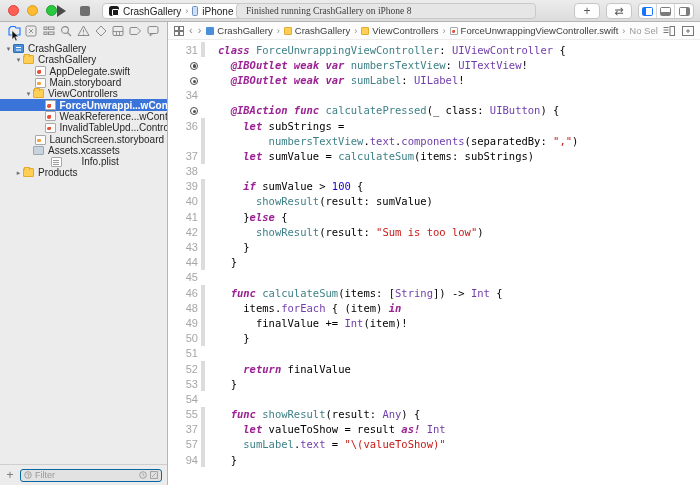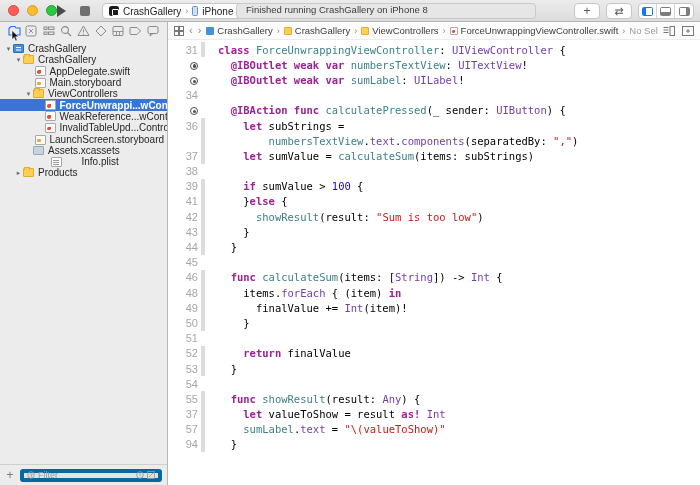--- a/index.html
+++ b/index.html
@@ -20,21 +20,21 @@
   .play .tri { width:0; height:0; border-left:9px solid #4a4a4a; border-top:6px solid transparent; border-bottom:6px solid transparent; }
   .stop { left:76px; width:18px; }
   .stop .sq { width:10px; height:10px; background:#6f6f6f; border-radius:2px; }
   .scheme { position:absolute; left:102px; top:3px; height:16px; background:#fdfdfd; border:1px solid #c6c6c6;
     border-radius:4px; display:flex; align-items:center; padding:0 6px; gap:4px; font-size:10px; color:#222; }
   .appicon { width:10px; height:10px; background:#1c1c1e; border-radius:2.5px; position:relative; }
   .appicon:after { content:""; position:absolute; left:2.5px; top:2.5px; width:5px; height:5px; border:1px solid #fff; border-radius:1px; }
   .crumb-sep, .sch-sep { color:#8b8b8b; font-size:9px; }
   .phoneicon { width:6px; height:10px; border:1px solid #6f8fc0; border-radius:1.5px; background:#cfe0f6; }
   .status { position:absolute; left:236px; top:3px; width:300px; height:16px; background:#e6e6e6; border:1px solid #c9c9c9;
-    border-radius:4px; display:flex; padding-left:9px; font-size:9.5px; color:#3d3d3d; }
+    border-radius:4px; display:flex; align-items:center; padding-left:9px; font-size:9.5px; color:#3d3d3d;font-family:Liberation Serif, serif; }
   .tb-right { position:absolute; right:6px; top:3px; display:flex; gap:6px; }
   .pill { height:16px; background:#fdfdfd; border:1px solid #c6c6c6; border-radius:4px; display:flex; align-items:center; justify-content:center; color:#555; }
   .pill.small { width:26px; }
   .seg-group { display:flex; height:16px; border:1px solid #c6c6c6; border-radius:4px; overflow:hidden; background:#fdfdfd; }
   .seg { width:18px; display:flex; align-items:center; justify-content:center; border-right:1px solid #d6d6d6; }
   .seg:last-child { border-right:none; }
   .panel-ic { width:11px; height:9px; border:1px solid #7c7c7c; border-radius:1.5px; position:relative; }
   .panel-ic.active { border-color:#1673ff; }
   .panel-ic.left:after { content:""; position:absolute; left:0; top:0; bottom:0; width:3px; background:#1673ff; }
   .panel-ic.bottom:after { content:""; position:absolute; left:0; right:0; bottom:0; height:3px; background:#7c7c7c; }
@@ -59,21 +59,21 @@
   .ticon.project { background:#4a90d9; border:0.5px solid #2f6cb0; border-radius:1px; }
   .ticon.project:after { content:""; position:absolute; left:2px; top:2px; right:2px; height:1px; background:#fff; box-shadow:0 2.5px 0 #fff; }
   .ticon.doc { width:8px; height:10px; margin-left:1.5px; background:#fff; border:0.5px solid #a8a8a8; border-radius:1px; }
   .ticon.doc.swift:after { content:""; position:absolute; left:1.5px; bottom:1.5px; width:3.5px; height:3.5px; background:#e64e36; border-radius:50% 0 50% 50%; }
   .ticon.doc.sb:after { content:""; position:absolute; left:1.5px; bottom:1.5px; width:3.5px; height:3.5px; background:#f2a33c; border-radius:1px; }
   .ticon.doc.plist:after { content:""; position:absolute; left:1.5px; top:2px; right:1.5px; height:1px; background:#9a9a9a; box-shadow:0 2px 0 #9a9a9a, 0 4px 0 #9a9a9a; }
   .ticon.xcassets { background:#c8d3dd; border:0.5px solid #9aa8b5; border-radius:1px; }
 
   .filterbar { flex:0 0 21px; border-top:1px solid #cfcfcf; display:flex; align-items:center; padding:0 5px; gap:5px; }
   .fb-plus { color:#7b7b7b; font-size:12px; width:10px; text-align:center; }
-  .filterfield { flex:1; height:13px; background:#e2e2e2; border:4px solid #0369a1; border-radius:3px; display:flex; align-items:center; padding:0 3px; gap:3px; color:#999; font-size:9px; }
+  .filterfield { flex:1; height:13px; background:#e2e2e2; border:1px solid #0369a1; border-radius:3px; display:flex; align-items:center; padding:0 3px; gap:3px; color:#999; font-size:9px; }
   .ff-text { flex:1; }
 
   
   .editor { flex:1; display:flex; flex-direction:column; background:#fff; min-width:0; }
   .jumpbar { height:18px; flex:0 0 18px; display:flex; align-items:center; padding:0 6px; gap:5px; font-size:9.5px; color:#3c3c3c; border-bottom:1px solid #ececec; background:#fcfcfc; }
   .jb-nav { color:#8a8a8a; font-size:11px; line-height:1; }
   .crumbs { display:flex; align-items:center; gap:4px; flex:1; min-width:0; white-space:nowrap; overflow:hidden; }
   .crumb { display:flex; align-items:center; gap:3px; }
   .crumb .micon { width:8px; height:8px; border-radius:1px; }
   .micon.project { background:#4a90d9; }
@@ -84,21 +84,21 @@
   .jb-right { display:flex; align-items:center; gap:7px; color:#777; }
 
   .codewrap { flex:1; overflow:hidden; font-family:"DejaVu Sans Mono", monospace; font-size:10.5px; padding-top:2px; }
   .code-line { height:15.2px; display:flex; align-items:center; }
   .gut { width:30px; flex:0 0 30px; text-align:right; color:#a6a6a6; font-size:11px; font-family:"Liberation Sans", sans-serif; }
   .gutbar { width:4px; height:15.2px; margin-left:3px; flex:0 0 4px; }
   .gutbar.on { background:#dcdcdc; }
   .dotind { display:inline-block; width:8px; height:8px; border:1.3px solid #4c4c4c; border-radius:50%; position:relative; vertical-align:middle; }
   .dotind:after { content:""; position:absolute; left:1.6px; top:1.6px; width:3.4px; height:3.4px; background:#4c4c4c; border-radius:50%; }
   .ctext { white-space:pre; margin-left:13px; }
-  .k { color:#9b2393; font-weight:bold; }
+  .k { color:#9b2393; font-weight:bold;font-style:italic; }
   .t { color:#3e8087; }
   .u { color:#703daa; }
   .s { color:#c41a16; }
   .n { color:#1c00cf; }
   .p { color:#000; }
 </style>
 </head>
 <body>
 
 <div class="window">
@@ -352,21 +352,21 @@
             <span class="ctext"><span class="p">  </span><span class="k">@IBOutlet weak var </span><span class="t">sumLabel</span><span class="p">: </span><span class="u">UILabel</span><span class="p">!</span></span>
           </div>
           <div class="code-line">
             <span class="gut">34</span>
             <span class="gutbar"></span>
             <span class="ctext"></span>
           </div>
           <div class="code-line">
             <span class="gut"><span class="dotind"></span></span>
             <span class="gutbar"></span>
-            <span class="ctext"><span class="p">  </span><span class="k">@IBAction func </span><span class="t">calculatePressed</span><span class="p">(_ sender: </span><span class="u">UIButton</span><span class="p">) {</span></span>
+            <span class="ctext"><span class="p">  </span><span class="k">@IBAction func </span><span class="t">calculatePressed</span><span class="p">(_ class: </span><span class="u">UIButton</span><span class="p">) {</span></span>
           </div>
           <div class="code-line">
             <span class="gut">36</span>
             <span class="gutbar on"></span>
             <span class="ctext"><span class="p">    </span><span class="k">let</span><span class="p"> subStrings =</span></span>
           </div>
           <div class="code-line">
             <span class="gut"></span>
             <span class="gutbar on"></span>
             <span class="ctext"><span class="p">        </span><span class="t">numbersTextView</span><span class="p">.</span><span class="u">text</span><span class="p">.</span><span class="u">components</span><span class="p">(separatedBy: </span><span class="s">","</span><span class="p">)</span></span>
@@ -378,20 +378,25 @@
           </div>
           <div class="code-line">
             <span class="gut">38</span>
             <span class="gutbar"></span>
             <span class="ctext"></span>
           </div>
           <div class="code-line">
             <span class="gut">39</span>
             <span class="gutbar on"></span>
             <span class="ctext"><span class="p">    </span><span class="k">if</span><span class="p"> sumValue &gt; </span><span class="n">100</span><span class="p"> {</span></span>
+          </div>
+          <div class="code-line">
+            <span class="gut">40</span>
+            <span class="gutbar on"></span>
+            <span class="ctext"><span class="p">      </span><span class="t">showResult</span><span class="p">(result: sumValue)</span></span>
           </div>
           <div class="code-line">
             <span class="gut">41</span>
             <span class="gutbar on"></span>
             <span class="ctext"><span class="p">    }</span><span class="k">else</span><span class="p"> {</span></span>
           </div>
           <div class="code-line">
             <span class="gut">42</span>
             <span class="gutbar on"></span>
             <span class="ctext"><span class="p">      </span><span class="t">showResult</span><span class="p">(result: </span><span class="s">"Sum is too low"</span><span class="p">)</span></span>

